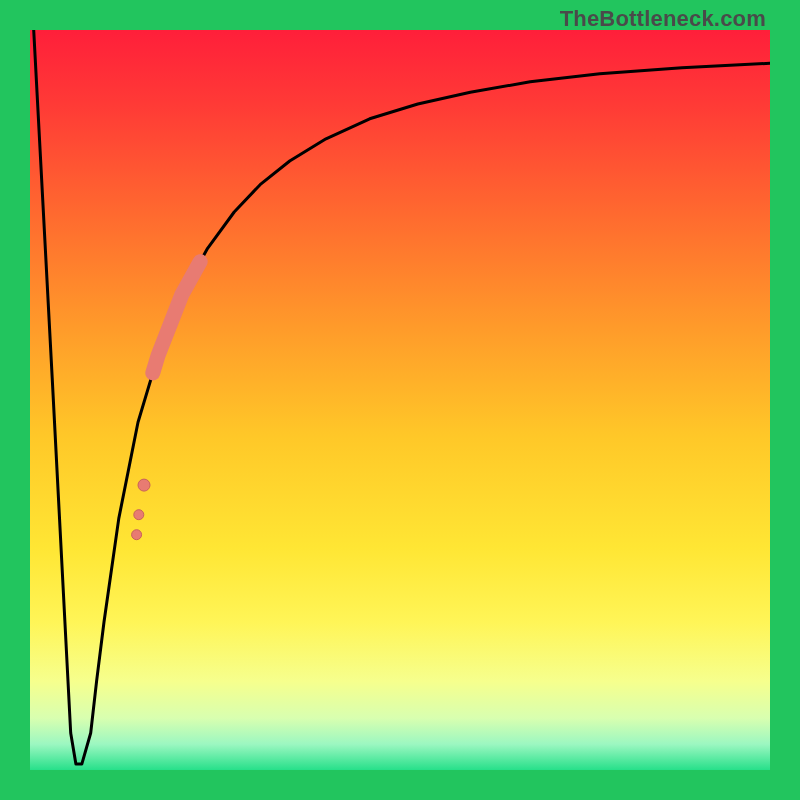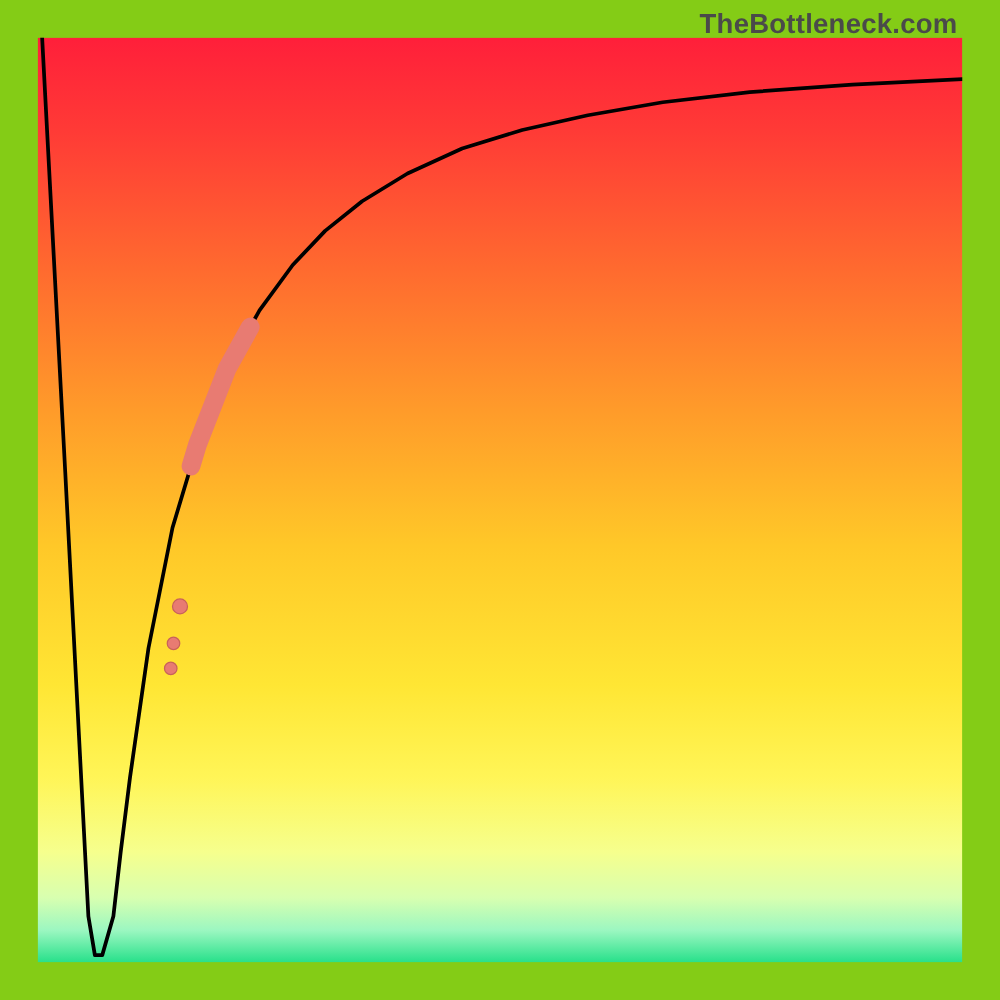--- a/index.html
+++ b/index.html
@@ -8,21 +8,21 @@
     width: 800px;
     height: 800px;
     overflow: hidden;
     background: #000;
     font-family: Arial, Helvetica, sans-serif;
   }
   .frame {
     position: relative;
     width: 800px;
     height: 800px;
-    background: #84cc16;
+    background: #22c55e;
   }
   .plot-area {
     position: absolute;
     left: 30px;
     top: 30px;
     width: 740px;
     height: 740px;
     overflow: hidden;
   }
   .gradient-bg {

